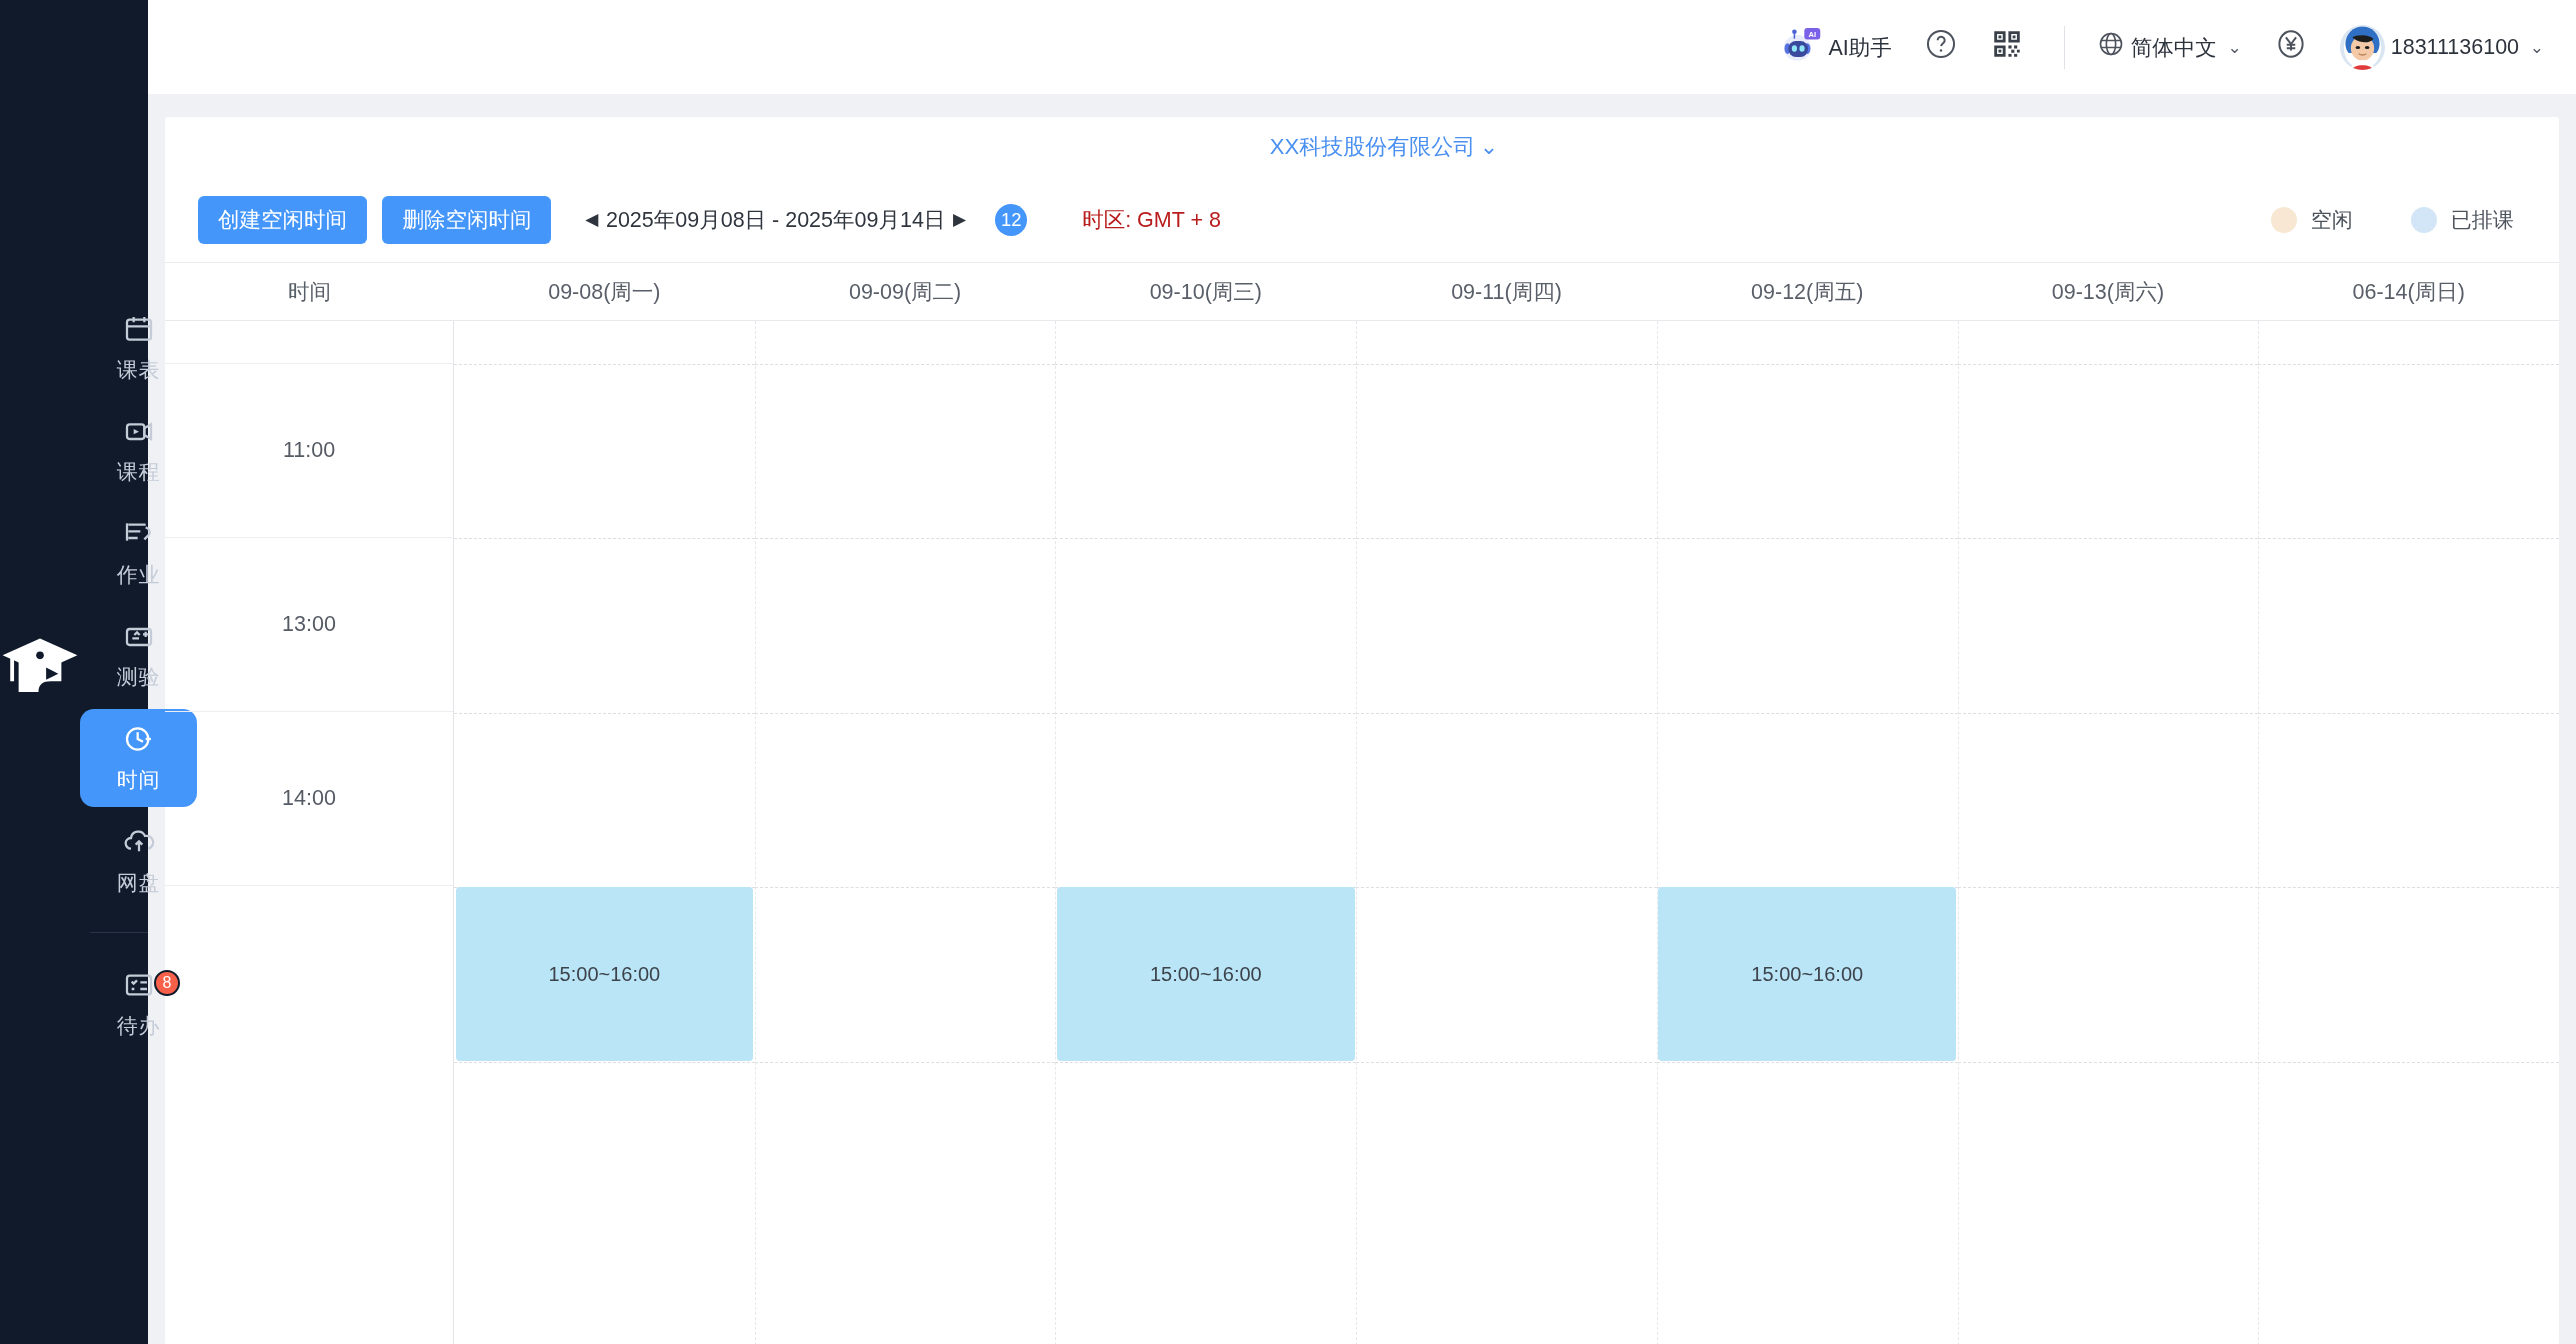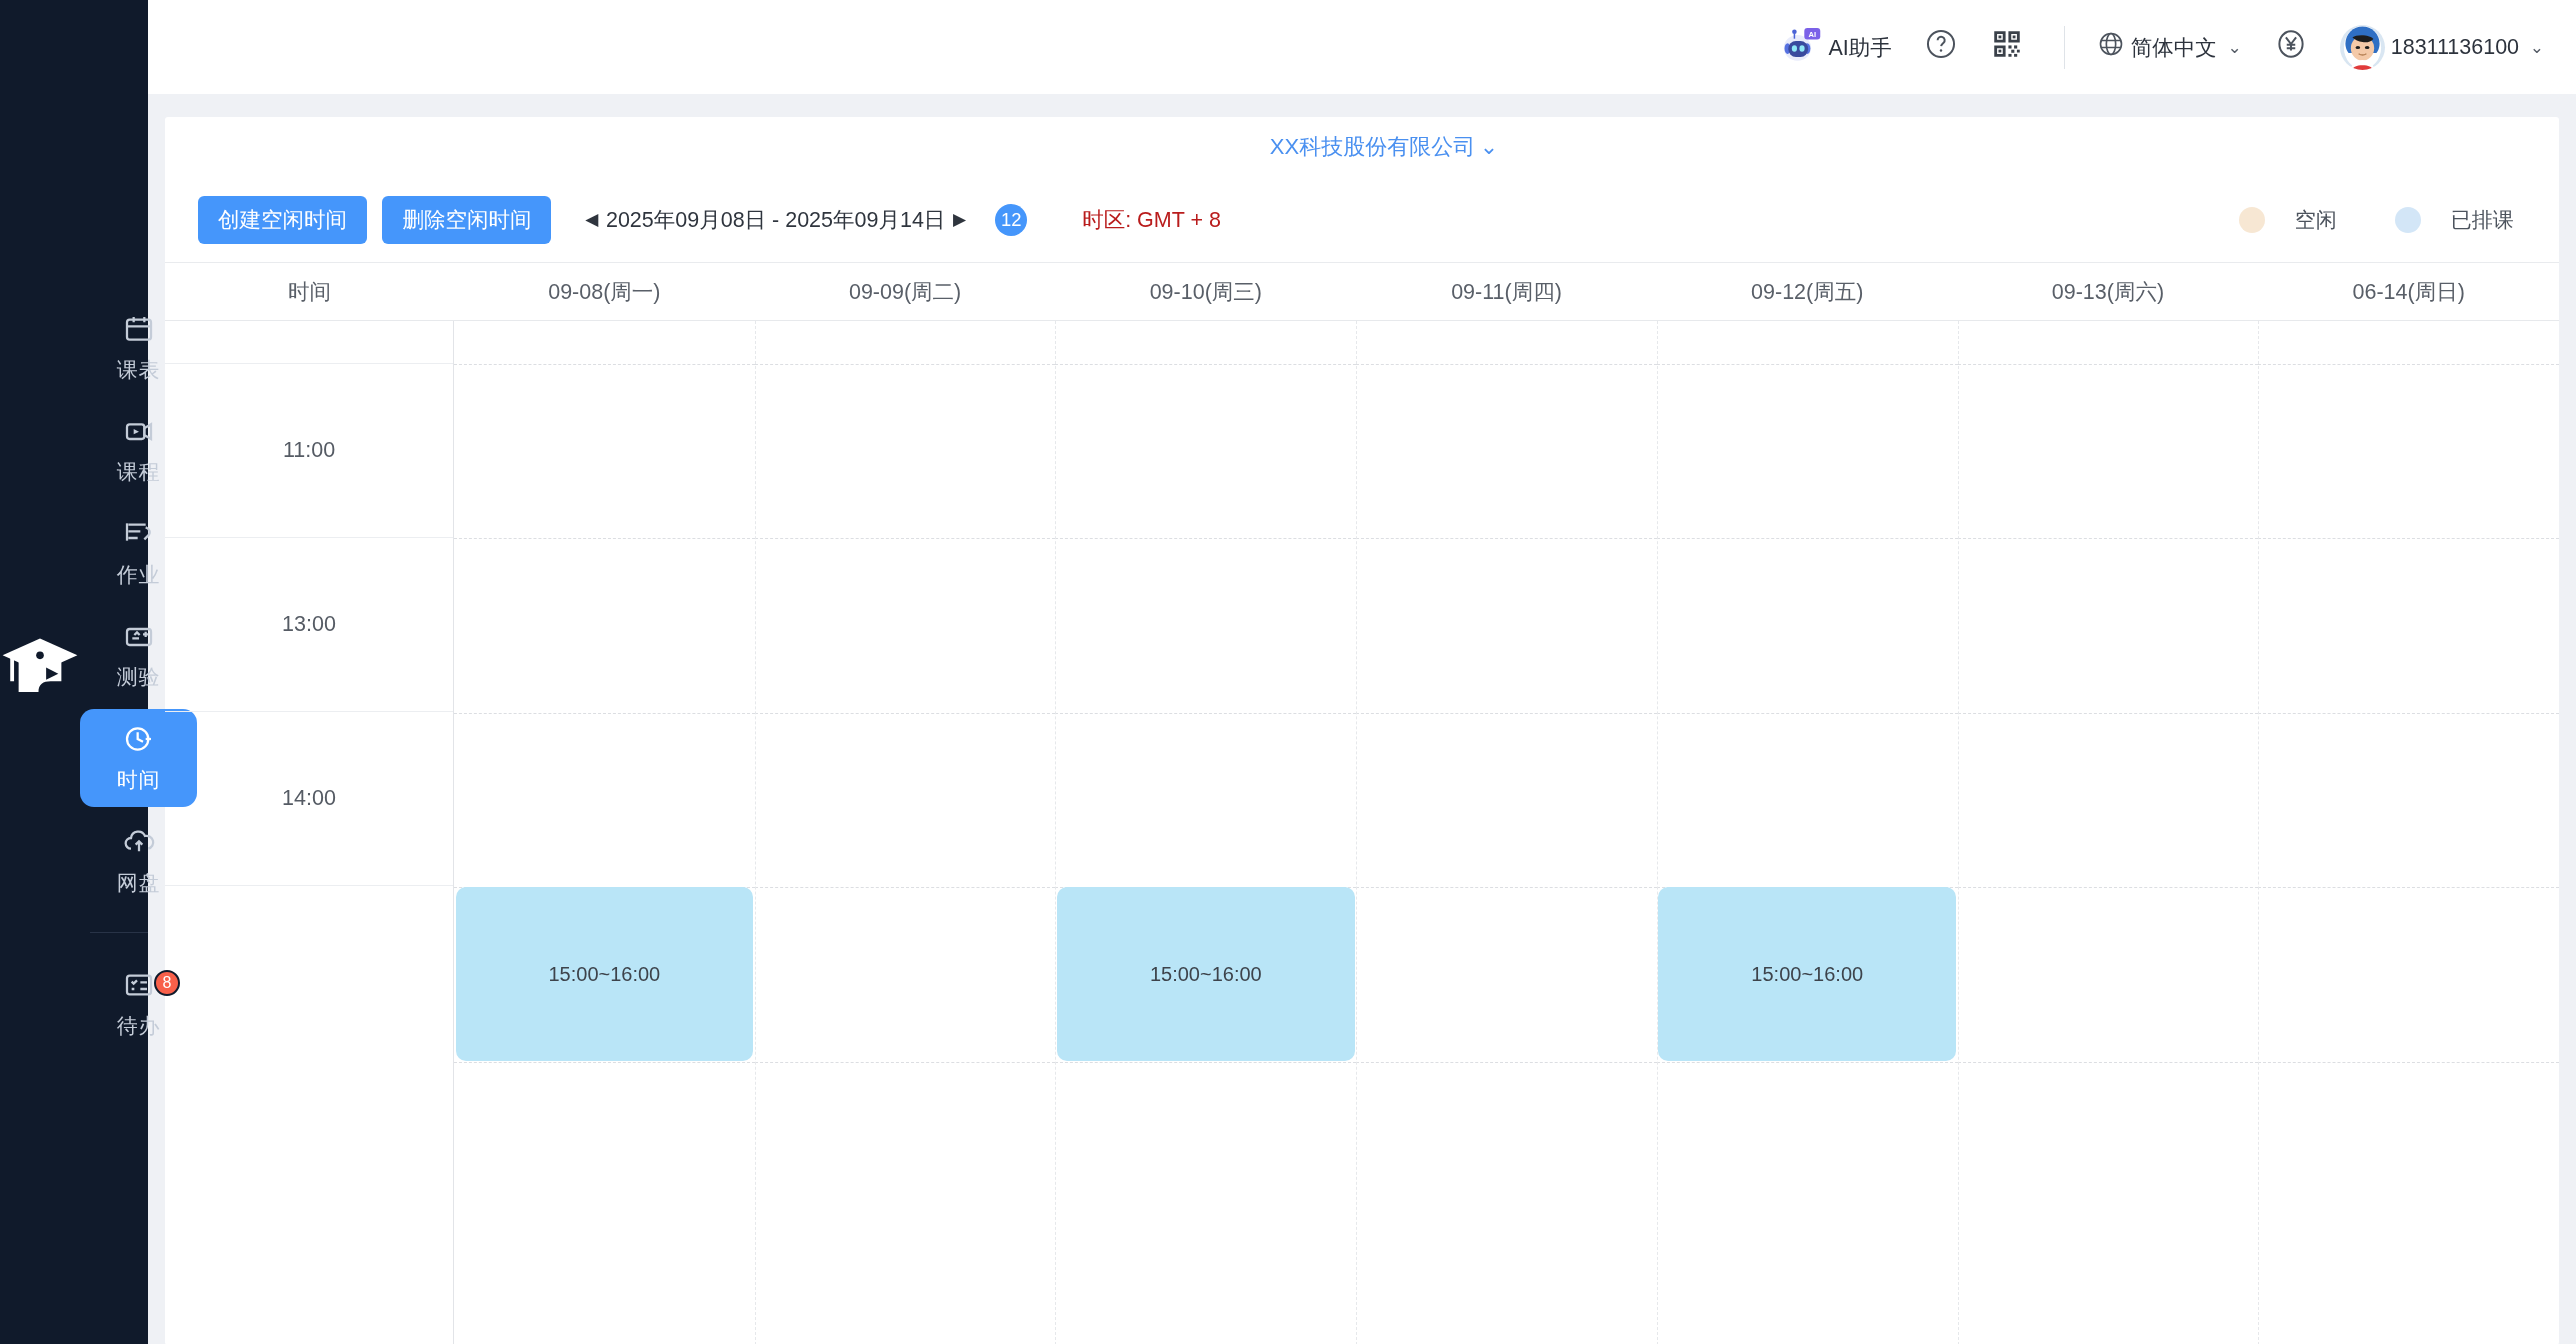--- a/index.html
+++ b/index.html
@@ -82,21 +82,21 @@
   }
   .arrow { font-size: 17px; color: #2f353e; cursor: pointer; }
   .wkbadge {
     width: 32px; height: 32px; border-radius: 50%;
     background: #4596fb; color: #fff; font-size: 18.4px;
     display: flex; align-items: center; justify-content: center;
     margin-left: 29px;
   }
   .tz { font-size: 21.5px; color: #b91c1c; margin-left: 55px; }
   .legend { margin-left: auto; display: flex; align-items: center; gap: 58px; padding-right: 12.3px;}
-  .legend-item { display: flex; align-items: center; gap: 30px; font-size: 21px; color: #4c535d; }
+  .legend-item { display: flex; align-items: center; gap: 14px; font-size: 21px; color: #4c535d; }
   .legend-dot { width: 26px; height: 26px; border-radius: 50%; }
 
   
   .cal { flex: 1; display: flex; flex-direction: column; border-top: 0.8px solid #e9ebee; }
   .cal-head { display: flex; height: 58px; align-items: center; border-bottom: 0.8px solid #e7e9ec; }
   .cal-head .cell {
     font-size: 21.5px; color: #595f68; text-align: center;
   }
   .cal-head .timecol { width: 289px; flex: 0 0 289px; }
   .cal-head .daycol { flex: 1 1 0; }
@@ -117,21 +117,21 @@
   .daycol-body { flex: 1 1 0; position: relative; }
   .hline {
     position: absolute; left: 0; right: 0; height: 0;
     border-top: 1.5px dashed #dcdee2;
   }
   .vline { position: absolute; top: 0; bottom: 0; width: 0; border-left: 0.8px dashed #e6e8eb; }
 
   .event {
     position: absolute;
     left: 1.5px; right: 1.5px;
-    background: #b9e5f7; border-radius: 10px;
+    background: #b9e5f7; border-radius: 4px;
     display: flex; align-items: center; justify-content: center;
     font-size: 20px; color: #3d434b; cursor: pointer;
   }
 </style>
 </head>
 <body>
 
 <div class="app">
 
   <div class="sidebar">

